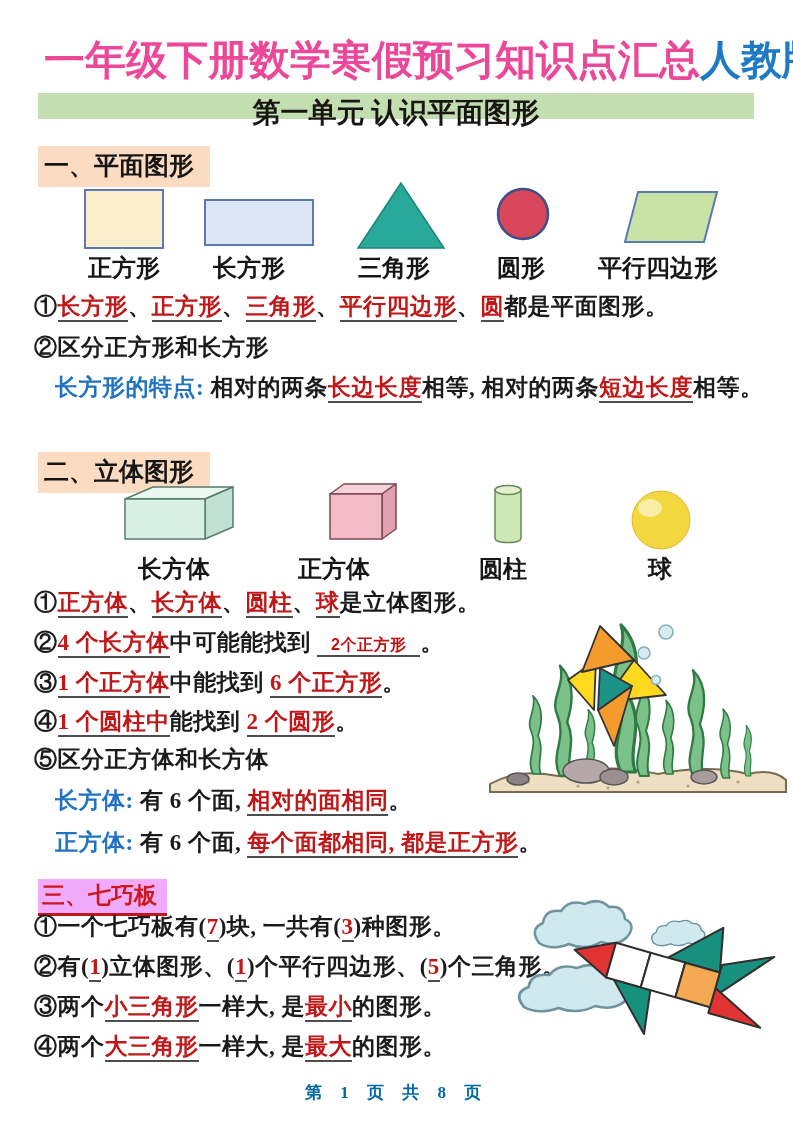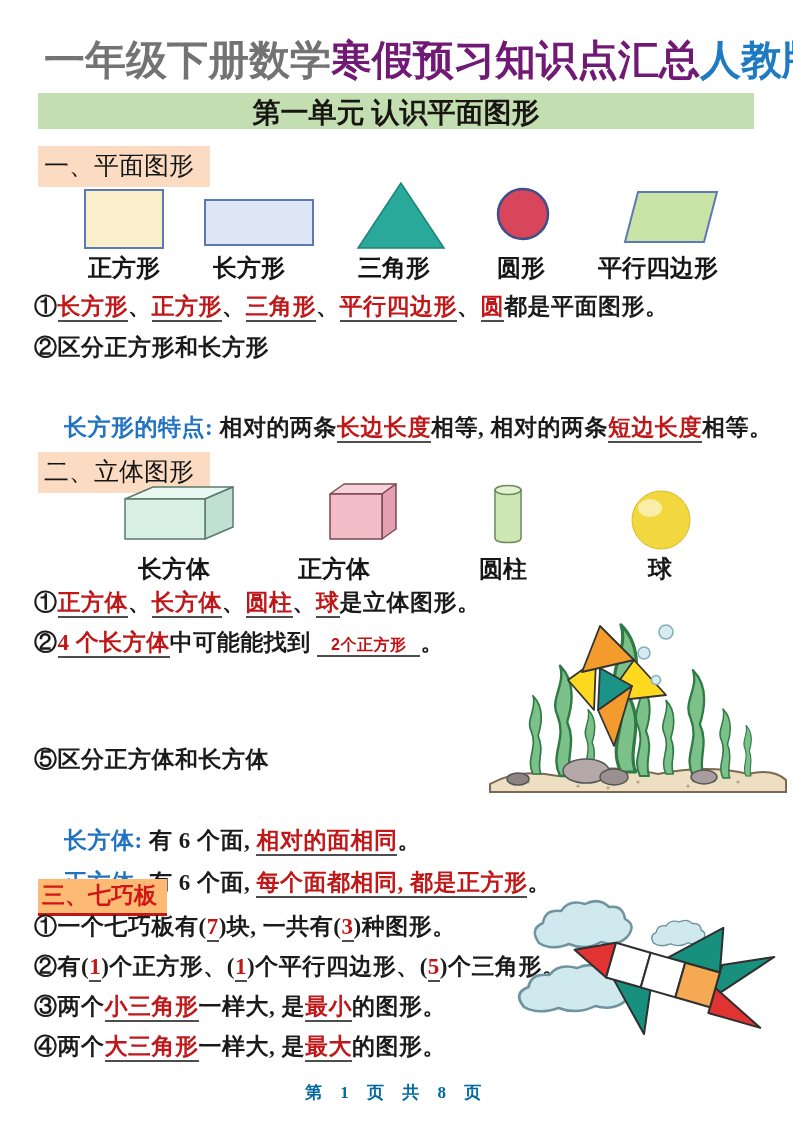--- a/index.html
+++ b/index.html
@@ -1,29 +1,29 @@
 <!DOCTYPE html>
 <html><head>
 <meta charset="utf-8">
 <style>
   html,body{margin:0;padding:0;background:#fff;}
   .page{position:relative;width:793px;height:1122px;background:#fff;overflow:hidden;
         font-family:"Liberation Serif","DejaVu Serif",serif;}
   .title{position:absolute;left:44px;top:33px;font-size:41px;font-weight:700;
          white-space:nowrap;letter-spacing:0px;}
-  .seg-tk{color:#737373;margin-top:28px;} .seg-tr{color:#701a75;} .seg-tb{color:#1f7ac4;}
-  .banner{position:absolute;left:38px;top:93px;width:716px;height:36px;background:#c3dfb2;
+  .seg-tk{color:#ec4899;margin-top:28px;} .seg-tr{color:#ec4899;} .seg-tb{color:#1f7ac4;}
+  .banner{position:absolute;left:38px;top:93px;width:716px;height:26px;background:#c3dfb2;
           text-align:center;font-size:28px;font-weight:700;color:#181512;line-height:40px;}
-  .sec-head{position:absolute;left:38px;font-size:25px;font-weight:400;color:#151515;
+  .sec-head{position:absolute;left:38px;font-size:25px;font-weight:700;color:#151515;
             background:#fbdcc3;padding:3px 16px 5px 6px;white-space:nowrap;}
   .sec-head-yellow{position:absolute;left:38px;font-size:23px;font-weight:700;color:#d01616;
-            background:#fdba74;padding:1px 10px 2px 4px;border-bottom:3px solid #c01818;white-space:nowrap;}
+            background:#f0abfc;padding:1px 10px 2px 4px;border-bottom:3px solid #c01818;white-space:nowrap;}
   .line{position:absolute;left:34px;font-size:23px;font-weight:600;color:#1b1b1b;
         white-space:nowrap;letter-spacing:0.5px;}
-  .indent{left:64px;margin-top:40px;}
+  .indent{left:55px;}
   .seg-k{color:#1b1b1b;}
   .seg-r{color:#c01818;border-bottom:2px solid #4d4d4d;padding-bottom:1px;}
   .seg-a{color:#c01212;font-weight:700;border-bottom:2px solid #4d4d4d;padding:0 14px 2px;
          font-family:"Liberation Sans","DejaVu Sans",sans-serif;font-size:16px;}
   .seg-bl{color:#2173c2;}
   .shape-label{position:absolute;font-size:24px;font-weight:700;color:#161616;white-space:nowrap;}
   .figure{position:absolute;}
   .footer{position:absolute;left:0;top:1081px;width:100%;text-align:center;font-size:17px;
           font-weight:600;letter-spacing:7px;color:#0369a1;}
 </style>
@@ -79,20 +79,22 @@
     </g>
   </svg>
 
   <span class="shape-label" style="left:138px;top:553px">长方体</span>
   <span class="shape-label" style="left:298px;top:553px">正方体</span>
   <span class="shape-label" style="left:479px;top:553px">圆柱</span>
   <span class="shape-label" style="left:648px;top:553px">球</span>
 
   <div class="line" style="top:587px"><span class="seg-k">①</span><span class="seg-r">正方体</span><span class="seg-k">、</span><span class="seg-r">长方体</span><span class="seg-k">、</span><span class="seg-r">圆柱</span><span class="seg-k">、</span><span class="seg-r">球</span><span class="seg-k">是立体图形。</span></div>
   <div class="line" style="top:627px"><span class="seg-k">②</span><span class="seg-r">4 个长方体</span><span class="seg-k">中可能能找到 </span><span class="seg-a">2个正方形</span><span class="seg-k">。</span></div>
+  <div class="line" style="top:667px"><span class="seg-k">③</span><span class="seg-r">1 个正方体</span><span class="seg-k">中能找到 </span><span class="seg-r">6 个正方形</span><span class="seg-k">。</span></div>
+  <div class="line" style="top:706px"><span class="seg-k">④</span><span class="seg-r">1 个圆柱中</span><span class="seg-k">能找到 </span><span class="seg-r">2 个圆形</span><span class="seg-k">。</span></div>
   <div class="line" style="top:744px"><span class="seg-k">⑤区分正方体和长方体</span></div>
   <div class="line indent" style="top:785px"><span class="seg-bl">长方体:</span><span class="seg-k"> 有 6 个面, </span><span class="seg-r">相对的面相同</span><span class="seg-k">。</span></div>
   <div class="line indent" style="top:827px"><span class="seg-bl">正方体:</span><span class="seg-k"> 有 6 个面, </span><span class="seg-r">每个面都相同, 都是正方形</span><span class="seg-k">。</span></div>
 
   <svg class="figure" style="left:488px;top:598px" width="300" height="195" viewBox="0 0 300 195">
     <defs>
       <path id="blade" d="M0,0 C-9,-18 6,-30 -2,-50 C-9,-64 5,-76 0,-92 C14,-78 10,-58 6,-45 C14,-27 4,-15 9,0 Z"></path>
     </defs>
 
     <path d="M2,186 Q30,170 70,178 Q120,164 170,176 Q220,166 260,176 Q285,170 298,182 L298,194 L2,194 Z" fill="#eedfc2" stroke="#7a6a52" stroke-width="2"></path>
@@ -135,21 +137,21 @@
     <g fill="#d8ebf1" stroke="#85aebc" stroke-width="1.6">
       <circle cx="178" cy="34" r="7"></circle>
       <circle cx="156" cy="55" r="6"></circle>
       <circle cx="168" cy="82" r="4.5"></circle>
     </g>
   </svg>
 
   <div class="sec-head-yellow" style="top:879px">三、七巧板</div>
 
   <div class="line" style="top:911px"><span class="seg-k">①一个七巧板有(</span><span class="seg-r">7</span><span class="seg-k">)块, 一共有(</span><span class="seg-r">3</span><span class="seg-k">)种图形。</span></div>
-  <div class="line" style="top:951px"><span class="seg-k">②有(</span><span class="seg-r">1</span><span class="seg-k">)个正方形、(</span><span class="seg-r">1</span><span class="seg-k">)个平行四边形、(</span><span class="seg-r">5</span><span class="seg-k">)个三角形。</span></div>
+  <div class="line" style="top:951px"><span class="seg-k">②有(</span><span class="seg-r">1</span><span class="seg-k">)立体图形、(</span><span class="seg-r">1</span><span class="seg-k">)个平行四边形、(</span><span class="seg-r">5</span><span class="seg-k">)个三角形。</span></div>
   <div class="line" style="top:1031px"><span class="seg-k">④两个</span><span class="seg-r">大三角形</span><span class="seg-k">一样大, 是</span><span class="seg-r">最大</span><span class="seg-k">的图形。</span></div>
   <div class="line" style="top:991px"><span class="seg-k">③两个</span><span class="seg-r">小三角形</span><span class="seg-k">一样大, 是</span><span class="seg-r">最小</span><span class="seg-k">的图形。</span></div>
 
   <svg class="figure" style="left:505px;top:893px" width="285" height="175" viewBox="0 0 285 175">
     <defs>
       <path id="cloud" d="M20,48 Q10,34 24,28 Q26,14 42,16 Q50,4 66,9 Q80,2 90,12 Q104,10 106,24 Q118,30 108,42 Q98,52 82,47 Q66,56 50,49 Q32,56 20,48 Z"></path>
     </defs>
     <g fill="#cfe9ee" stroke="#6f949f" stroke-width="2.5" stroke-linejoin="round">
       <use href="#cloud" transform="translate(14,2)"></use>
       <use href="#cloud" transform="translate(138,24) scale(0.55)"></use>

